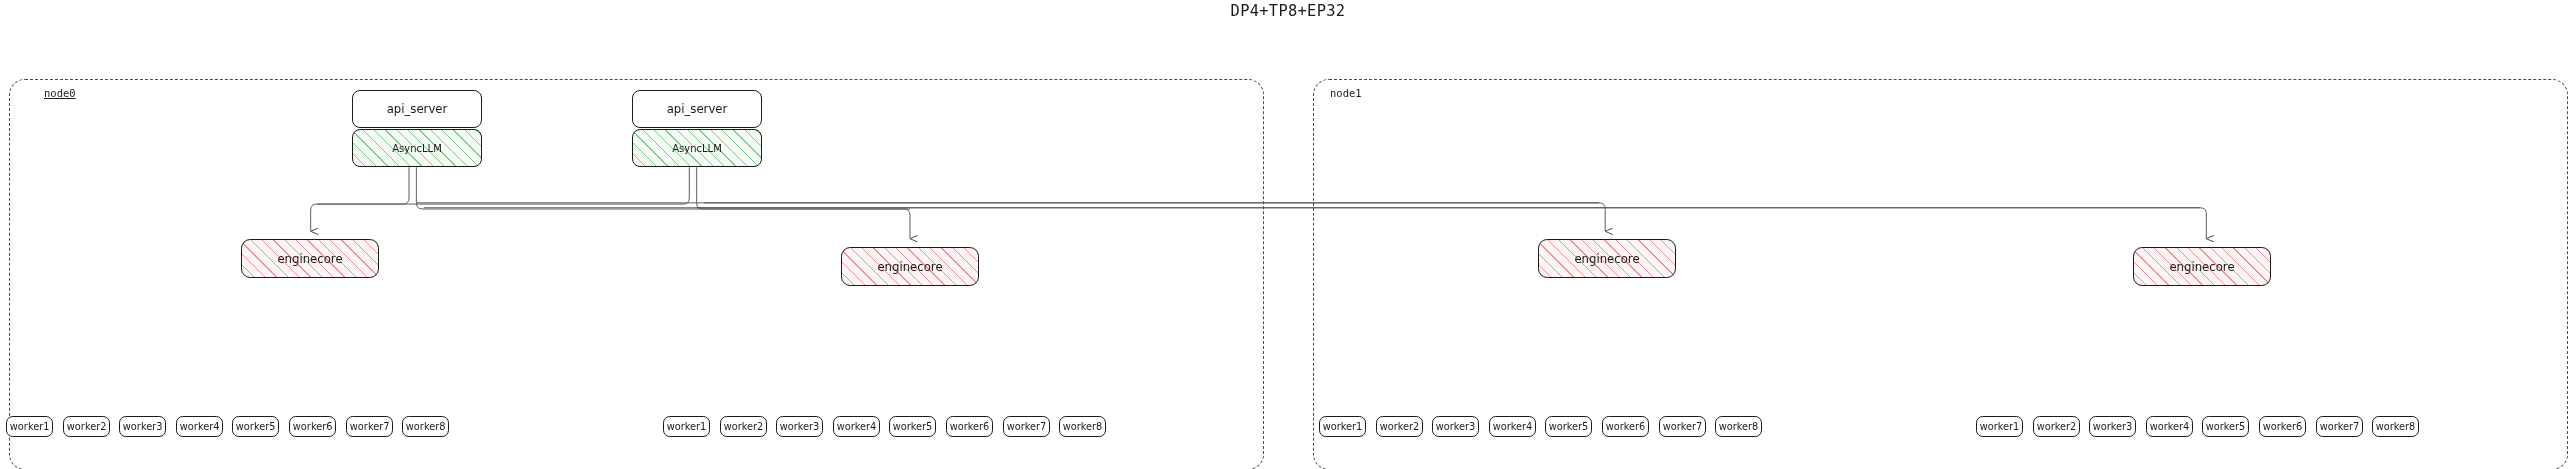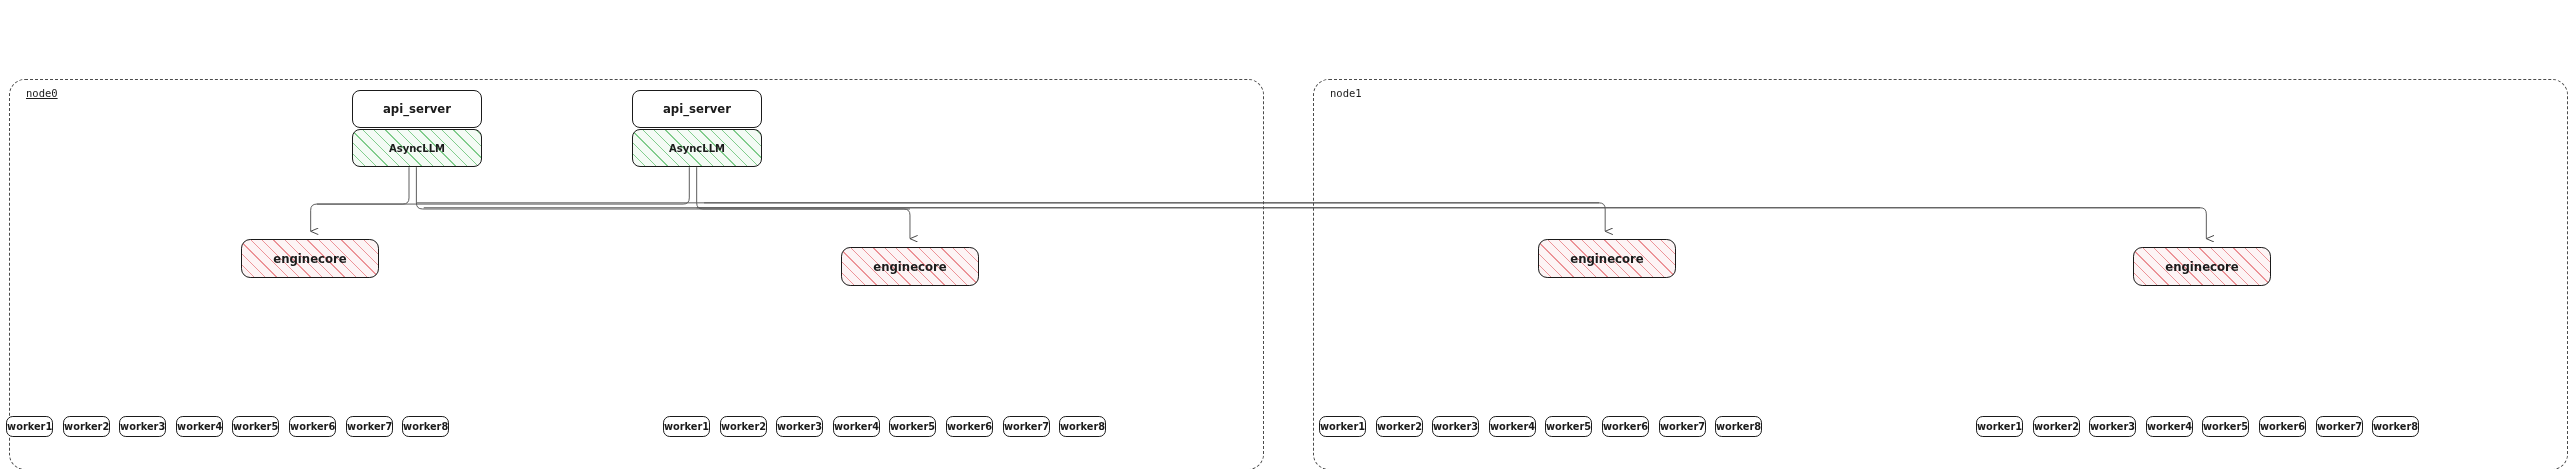--- a/index.html
+++ b/index.html
@@ -61,21 +61,20 @@
   .gbox {
     position: absolute;
     box-sizing: border-box;
     border: 1.4px solid #1a1a1a;
     display: flex;
     align-items: center;
     justify-content: center;
     background: #ffffff;
     white-space: nowrap;
     color: #1b1b1b;
-    font-weight: bold;
   }
   .api-box {
     border-radius: 8px;
     font-size: 11.7px;
   }
   .async-box {
     border-radius: 8px;
     font-size: 10px;
     background-color: #f4fbf5;
     background-image: repeating-linear-gradient(
@@ -101,20 +100,21 @@
     border-width: 1.2px;
     font-size: 9.8px;
     height: 21px;
   }
 </style>
 </head>
 <body>
 
 <div id="canvas">
 
+  <div id="diagram-title">DP4+TP8+EP32</div>
 
   <svg id="edges" viewBox="0 0 4188 763" width="2576" height="469" xmlns="http://www.w3.org/2000/svg">
     <defs>
       <marker id="ah" viewBox="0 0 12 14" refX="5.5" refY="13" markerWidth="12" markerHeight="14" orient="auto-start-reverse" markerUnits="userSpaceOnUse">
         <path d="M 0.5 0.5 L 5.8 13 L 11.2 0.5" fill="none" stroke="#444444" stroke-width="1.6" stroke-linejoin="miter" stroke-linecap="butt"></path>
       </marker>
     </defs>
     <g fill="none" stroke="#5a5a5a" stroke-width="1.6" stroke-linecap="butt" stroke-linejoin="round">
 
       <path d="M 664 272 L 664 322 Q 664 332 654 332 L 514 332 Q 504 332 504 342 L 504 376" marker-end="url(#ah)"></path>
@@ -124,21 +124,21 @@
       <path d="M 1132 272 L 1132 330 Q 1132 340 1142 340 L 1479 340"></path>
 
       <path d="M 676 330 L 2600 330 Q 2610 330 2610 340 L 2610 376" marker-end="url(#ah)"></path>
       <path d="M 1132 338 L 3578 338 Q 3588 338 3588 348 L 3588 388" marker-end="url(#ah)"></path>
       <path d="M 688 338 L 3578 338"></path>
       <path d="M 1144 330 L 2600 330"></path>
     </g>
   </svg>
 
   <div class="node-box" style="left:8.6px; top:79px; width:1255px; height:391px;"></div>
-  <div class="node-label" style="left:26px; top:87px;text-decoration:underline;">node0</div>
+  <div class="node-label" style="left:44px; top:87px;text-decoration:underline;">node0</div>
 
   <div class="gbox api-box" style="left:352px; top:90px; width:130px; height:38px;">api_server</div>
   <div class="gbox async-box" style="left:352px; top:129px; width:130px; height:38px;">AsyncLLM</div>
 
   <div class="gbox api-box" style="left:632px; top:90px; width:130px; height:38px;">api_server</div>
   <div class="gbox async-box" style="left:632px; top:129px; width:130px; height:38px;">AsyncLLM</div>
 
   <div class="gbox engine-box" style="left:241px; top:239px; width:138px; height:39px;">enginecore</div>
 
   <div class="gbox engine-box" style="left:841px; top:247px; width:138px; height:39px;">enginecore</div>

